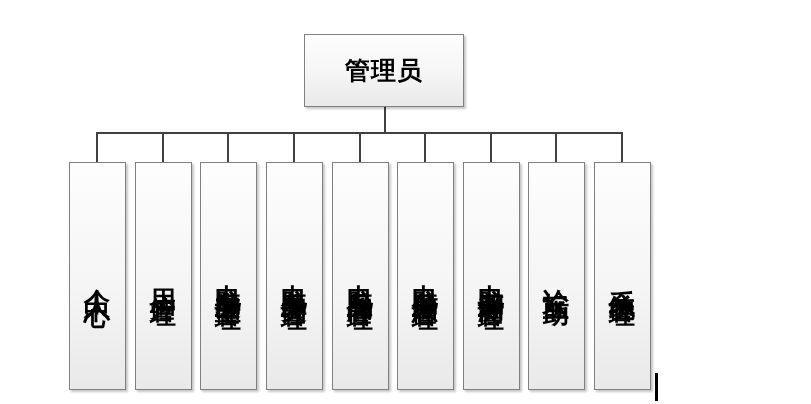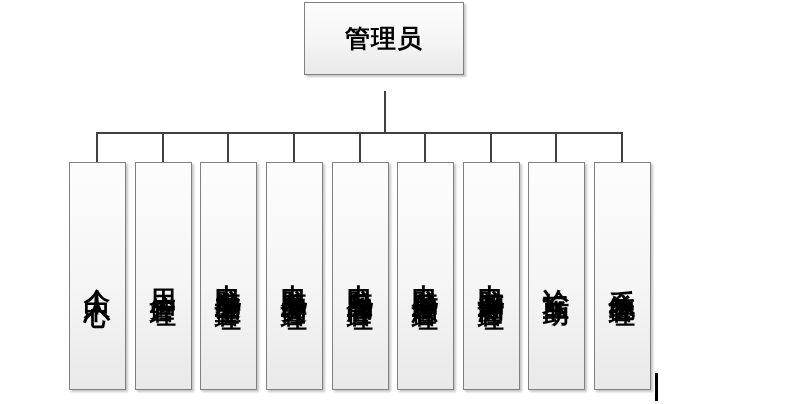--- a/index.html
+++ b/index.html
@@ -26,21 +26,21 @@
     position: absolute;
     border: 1px solid var(--box-border);
     background: linear-gradient(180deg, var(--box-fill-top) 0%, #f5f5f5 55%, var(--box-fill-bottom) 100%);
     box-shadow: 2px 2px 2px rgba(0,0,0,0.22);
     display: flex;
     align-items: center;
     justify-content: center;
   }
   .root-box {
     left: 304px;
-    top: 2px;
+    top: 34px;
     width: 160px;
     height: 73px;
   }
   .root-label {
     font-size: 25px;
     font-weight: bold;
     letter-spacing: 1px;
     white-space: nowrap;
   }
   .child-box {

